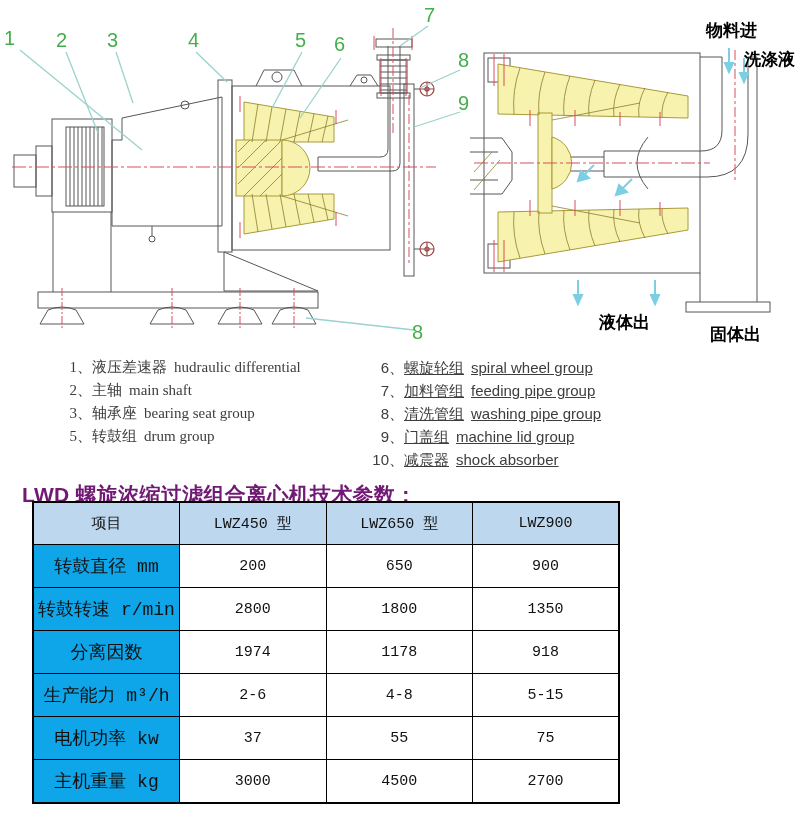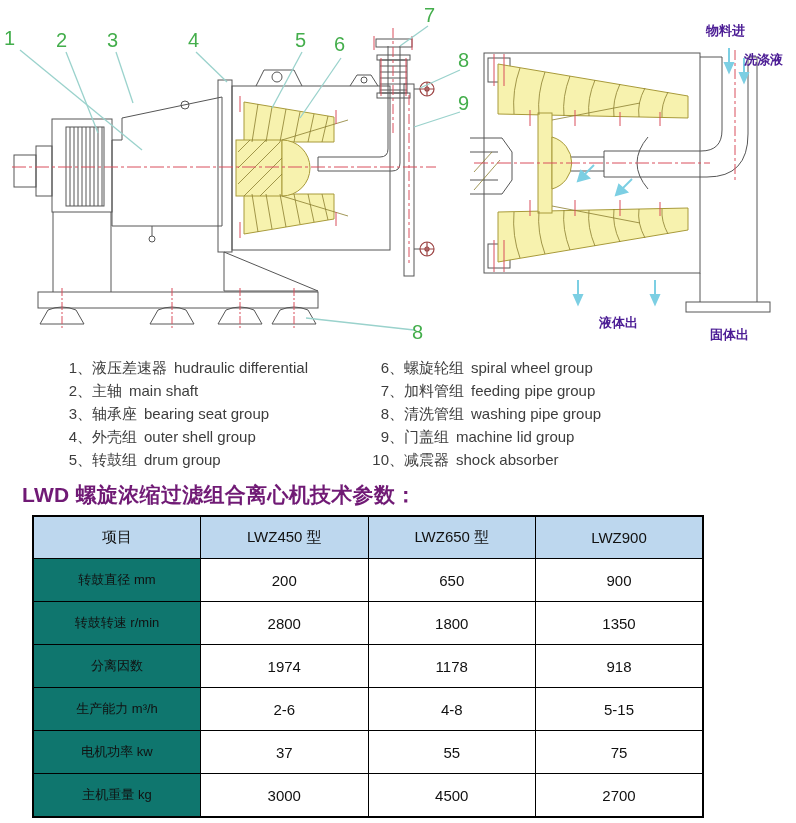--- a/index.html
+++ b/index.html
@@ -7,48 +7,48 @@
     position:relative;width:796px;height:823px;background:#fff;overflow:hidden;
     font-family:"Liberation Sans","DejaVu Sans",sans-serif;color:#333;
   }
   .diagram-area{position:absolute;left:0;top:0;width:796px;height:352px;}
   .diagram-area svg{position:absolute;left:0;top:0;}
   .callout{
     position:absolute;color:#44ae4c;font-size:20px;line-height:20px;
     font-family:"Liberation Sans",sans-serif;
   }
   .dlabel{
-    position:absolute;color:#4c1d95;font-weight:bold;font-size:13px;line-height:14px;
+    position:absolute;color:#000000;font-weight:bold;font-size:17px;line-height:14px;
     white-space:nowrap;
   }
   .legend{position:absolute;top:356px;left:0;width:796px;font-size:15px;color:#3d3d3d;}
   .legend-col{position:absolute;top:0;}
-  .legend-col.c1{left:50px;}
-  .legend-col.c2{left:362px;}
+  .legend-col.c1{left:50px;font-family:Liberation Serif, serif;}
+  .legend-col.c2{left:362px;text-decoration:underline;}
   .legend-item{height:23px;line-height:23px;white-space:nowrap;}
   .lnum{display:inline-block;min-width:42px;text-align:right;}
   .len{margin-left:7px;}
   .heading{
     position:absolute;top:481px;left:22px;
     font-size:21px;font-weight:bold;color:#701a75;letter-spacing:.3px;
   }
   table.spec{
-    position:absolute;top:515px;left:32px;width:672px;
+    position:absolute;top:501px;left:32px;width:588px;
     border-collapse:collapse;table-layout:fixed;
-    font-family:Liberation Sans, sans-serif;
+    font-family:Liberation Mono, monospace;
   }
   table.spec th,table.spec td{
     border:1px solid #000;text-align:center;vertical-align:middle;padding:0;
   }
   table.spec{border:2px solid #000;}
   table.spec th{
     background:#BDD7EE;height:41px;font-size:15px;font-weight:normal;color:#111;
   }
   table.spec td{height:42px;font-size:15px;color:#111;background:#fff;}
-  table.spec td.rowlabel{background:#0f766e;font-size:13px;}
+  table.spec td.rowlabel{background:#0ea5e9;font-size:18px;}
 </style>
 </head>
 <body>
 
 <div class="page">
 
   <div class="diagram-area">
     <svg width="796" height="352" viewBox="0 0 796 352">
 
       <g stroke="#565656" stroke-width="1" fill="none">
@@ -205,21 +205,20 @@
     <span class="dlabel" style="left:744px;top:53px">洗涤液</span>
     <span class="dlabel" style="left:599px;top:316px">液体出</span>
     <span class="dlabel" style="left:710px;top:328px">固体出</span>
   </div>
 
   <div class="legend">
     <div class="legend-col c1">
       <div class="legend-item"><span class="lnum">1、</span><span class="lzh">液压差速器</span><span class="len">hudraulic differential</span></div>
       <div class="legend-item"><span class="lnum">2、</span><span class="lzh">主轴</span><span class="len">main shaft</span></div>
       <div class="legend-item"><span class="lnum">3、</span><span class="lzh">轴承座</span><span class="len">bearing seat group</span></div>
-      <div class="legend-item"><span class="lnum">4、</span><span class="lzh">外壳组</span><span class="len">outer shell group</span></div>
       <div class="legend-item"><span class="lnum">5、</span><span class="lzh">转鼓组</span><span class="len">drum group</span></div>
     </div>
     <div class="legend-col c2">
       <div class="legend-item"><span class="lnum">6、</span><span class="lzh">螺旋轮组</span><span class="len">spiral wheel group</span></div>
       <div class="legend-item"><span class="lnum">7、</span><span class="lzh">加料管组</span><span class="len">feeding pipe group</span></div>
       <div class="legend-item"><span class="lnum">8、</span><span class="lzh">清洗管组</span><span class="len">washing pipe group</span></div>
       <div class="legend-item"><span class="lnum">9、</span><span class="lzh">门盖组</span><span class="len">machine lid group</span></div>
       <div class="legend-item"><span class="lnum">10、</span><span class="lzh">减震器</span><span class="len">shock absorber</span></div>
     </div>
   </div>

